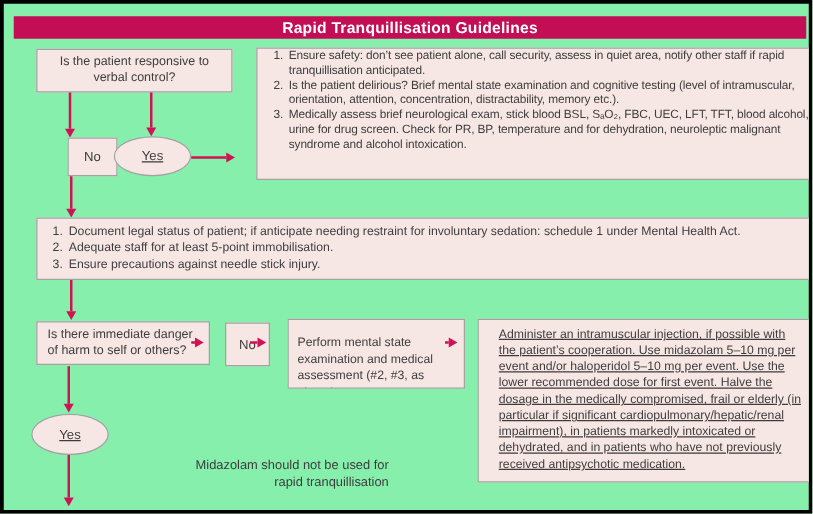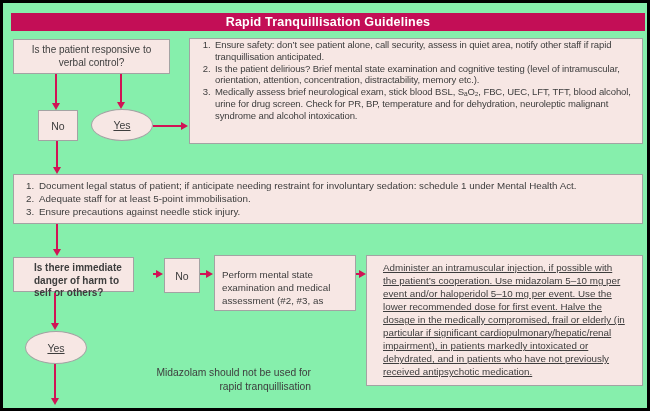--- a/index.html
+++ b/index.html
@@ -11,40 +11,41 @@
   .titlebar{
     position:absolute;left:8px;top:10px;width:634px;height:18px;
     background:var(--title-bar-bg,#c30e56);color:var(--title-text,#fff);
     font-size:12.5px;font-weight:bold;text-align:center;line-height:18px;
     letter-spacing:.2px;
   }
   .box{
     position:absolute;box-sizing:border-box;
     background:var(--box-fill,#f7e7e4);
     border:1.5px solid var(--box-border,#a3a3a3);
+    margin-left:16px;
   }
   .ellipse{
     position:absolute;box-sizing:border-box;border-radius:50%;
     background:var(--box-fill,#f7e7e4);
     border:1.5px solid var(--box-border,#a3a3a3);
     display:flex;align-items:center;justify-content:center;
     font-size:10.5px;
     text-decoration:underline;
   }
   .nodelabel{display:flex;align-items:center;justify-content:center;height:100%;text-align:right;}
   .q1{left:10px;top:36px;width:157px;height:35px;text-align:center;
       font-size:10px;line-height:12.5px;padding:4px 8px;}
   .no1{left:35px;top:107px;width:40px;height:31px;font-size:10.5px;}
   .yes1{left:88px;top:106px;width:62px;height:32px;}
   .safety{left:186px;top:35px;width:454px;height:106px;padding:0 6px;
       font-size:9.5px;line-height:11.8px;letter-spacing:-.1px;overflow:hidden;}
   .legal{left:10px;top:171px;width:630px;height:50px;padding:4px 6px;
       font-size:9.8px;line-height:13px;overflow:hidden;}
-  .q2{left:10px;top:254px;width:121px;height:35px;font-size:10px;
-      line-height:12.5px;padding:4px 6px 4px 20px;font-weight:bold;}
+  .q2{left:10px;top:254px;width:139px;height:35px;font-size:10px;
+      line-height:12.5px;padding:4px 6px 4px 8px;}
   .no2{left:161px;top:255px;width:36px;height:35px;font-size:10.5px;}
   .perform{left:211px;top:252px;width:142px;height:56px;padding:12px 7px;
       font-size:9.8px;line-height:13.2px;overflow:hidden;}
   .administer{left:363px;top:252px;width:277px;height:131px;padding:5px 16px;
       font-size:9.8px;line-height:13px;overflow:hidden;text-decoration:underline;}
   .administer p{margin:0;}
   .administer p.note{margin-top:9px;}
   .yes2{left:22px;top:328px;width:62px;height:33px;}
   .warning{
     position:absolute;left:130px;top:363px;width:178px;text-align:right;

